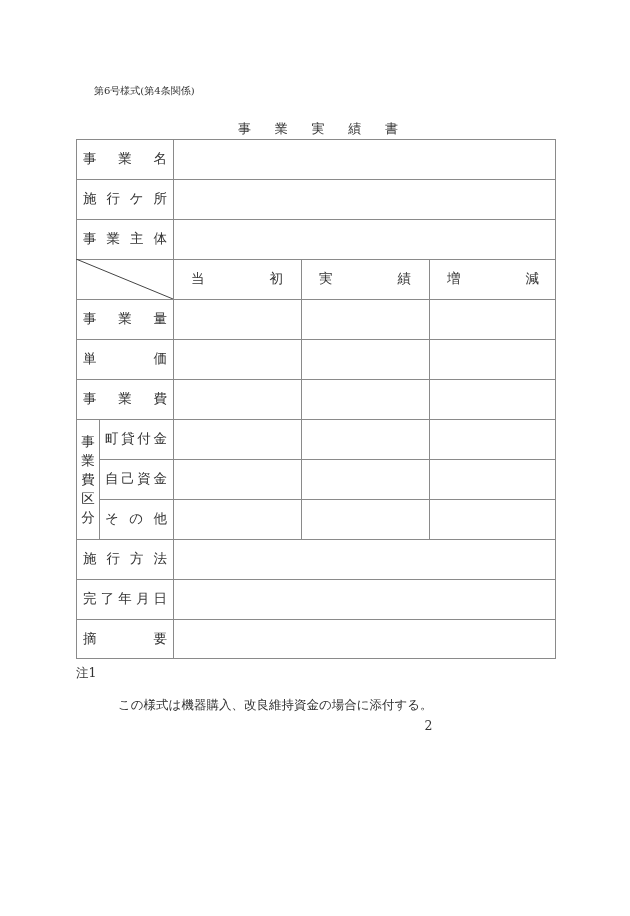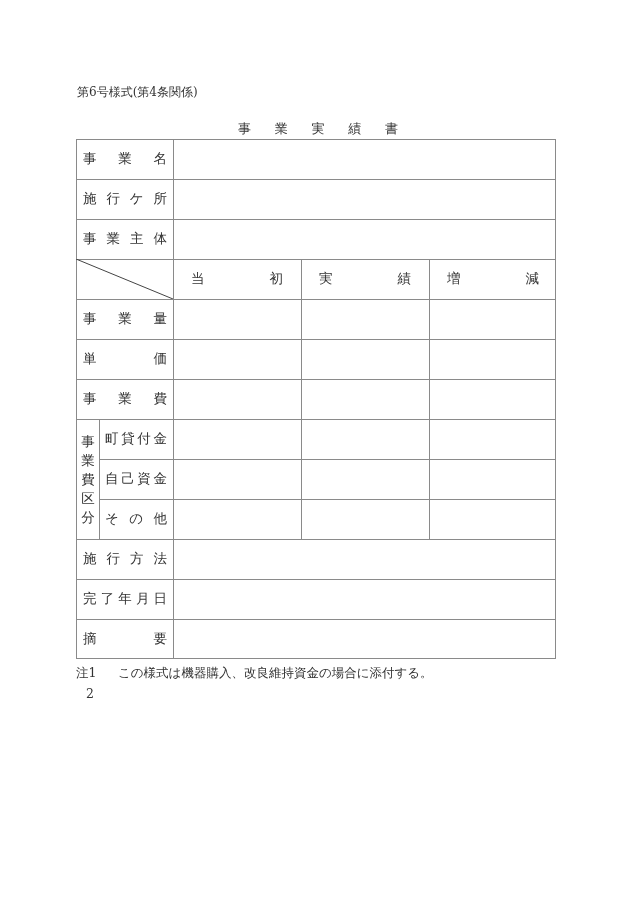--- a/index.html
+++ b/index.html
@@ -2,22 +2,22 @@
 <html><head>
   <meta charset="utf-8">
   <style>
     html, body { margin: 0; padding: 0; background: #ffffff; }
     body {
       width: 630px; height: 916px; position: relative; overflow: hidden;
       font-family: "DejaVu Serif", "Liberation Serif", serif;
       color: #222;
     }
     .form-number {
-      position: absolute; left: 77px; top: 84px;
-      font-size: 12px; letter-spacing: 0px; color: #333;
+      position: absolute; left: 94px; top: 84px;
+      font-size: 10px; letter-spacing: 0px; color: #333;
     }
     .doc-title {
       position: absolute; left: 238px; top: 120px; width: 160px;
       font-size: 13px; color: #333;
       display: flex; justify-content: space-between;
     }
     .grid {
       position: absolute; left: 76px; top: 139px; width: 480px; height: 520px;
       border: 1.5px solid #8a8a8a; box-sizing: border-box;
     }
@@ -36,24 +36,24 @@
     .header-cell {
       position: absolute; top: 259px; height: 40px;
       display: flex; justify-content: space-between; align-items: center;
       font-size: 13.5px; color: #333;
     }
     .input-cell { position: absolute; }
     .notes {
       position: absolute; left: 76px; top: 662px;
       font-size: 12.5px; color: #333; line-height: 21px;
     }
-    .note-row { display: flex; }
+    .note-row { display: flex; justify-content: flex-end; }
     .note-num { width: 30px; text-align: right; padding-right: 0; }
     .note-num.first { text-align: left; }
-    .note-text { padding-left: 12px; }
+    .note-text { padding-left: 12px; margin-top: 32px; }
     svg.diag { position: absolute; left: 76px; top: 259px; }
   </style>
 </head>
 <body>
 
 <div class="form-number">第6号様式(第4条関係)</div>
 
 <div class="doc-title">
   <span>事</span>
   <span>業</span>

